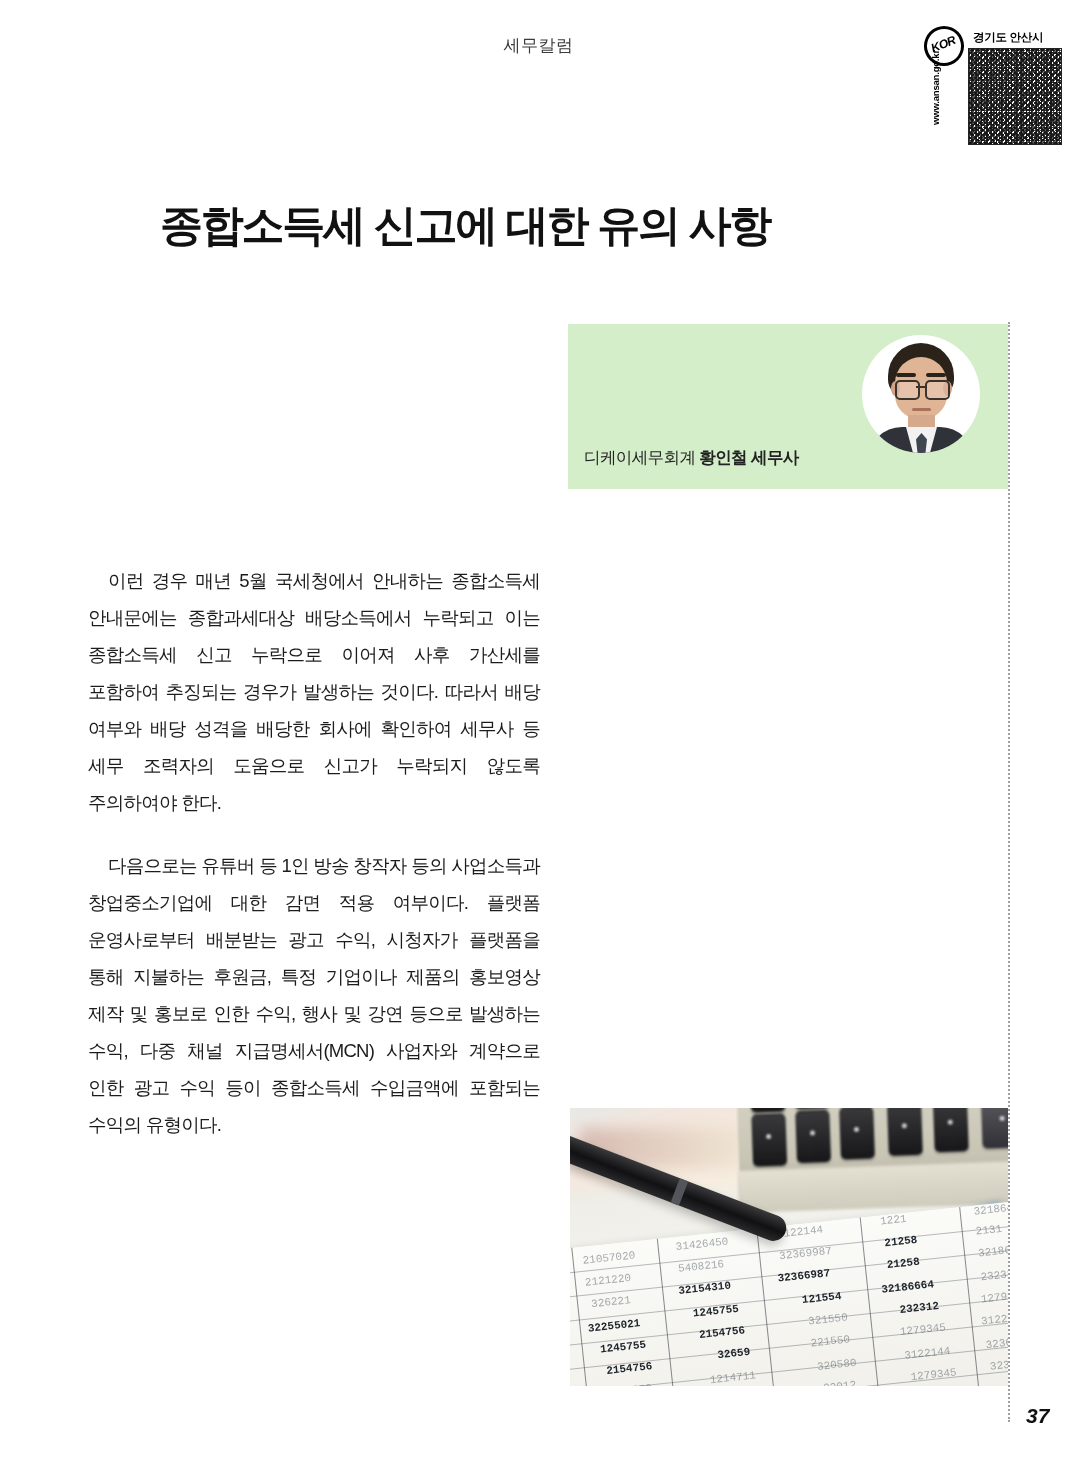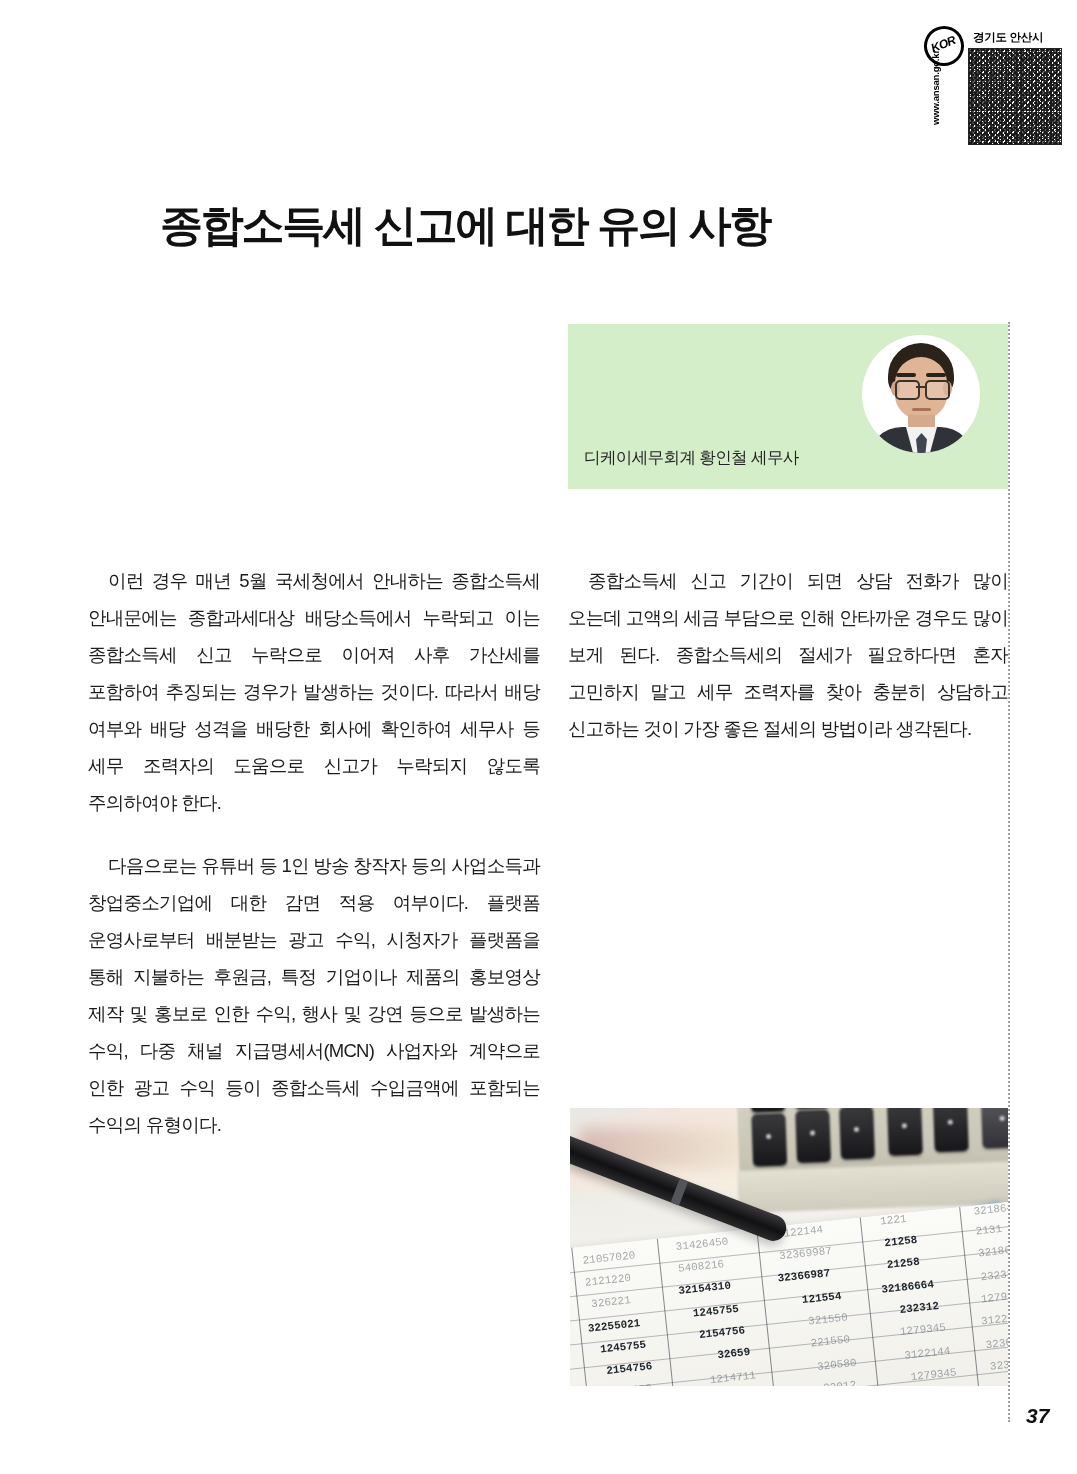--- a/index.html
+++ b/index.html
@@ -176,21 +176,21 @@
   }
   .author-name {
     position: absolute;
     left: 16px;
     bottom: 20px;
     font-size: 16.5px;
     color: #222;
     letter-spacing: -0.6px;
     white-space: nowrap;
   }
-  .author-name strong { font-weight: normal; margin-top: 16px; }
+  .author-name strong { font-weight: bold; margin-top: 16px; }
   .author-photo {
     position: absolute;
     right: 28px;
     top: 11px;
     width: 118px;
     height: 118px;
     border-radius: 50%;
     overflow: hidden;
     background: #ffffff;
   }
@@ -379,20 +379,21 @@
     font-weight: bold;
     font-style: italic;
     color: #111;
   }
 </style>
 </head>
 <body>
 
 <div id="page">
 
+  <div class="running-header">세무칼럼</div>
 
   <div class="badge">
     <div class="badge-kor">
       <span>KOR</span>
     </div>
     <div class="badge-city">경기도 안산시</div>
     <div class="badge-url">www.ansan.go.kr</div>
     <div class="badge-qr"></div>
   </div>
 
@@ -420,21 +421,20 @@
       <span>디케이세무회계 </span><strong>황인철 세무사</strong>
     </div>
   </div>
 
   <div class="col col-left">
     <p>이런 경우 매년 5월 국세청에서 안내하는 종합소득세 안내문에는 종합과세대상 배당소득에서 누락되고 이는 종합소득세 신고 누락으로 이어져 사후 가산세를 포함하여 추징되는 경우가 발생하는 것이다. 따라서 배당 여부와 배당 성격을 배당한 회사에 확인하여 세무사 등 세무 조력자의 도움으로 신고가 누락되지 않도록 주의하여야 한다.</p>
     <p>다음으로는 유튜버 등 1인 방송 창작자 등의 사업소득과 창업중소기업에 대한 감면 적용 여부이다. 플랫폼 운영사로부터 배분받는 광고 수익, 시청자가 플랫폼을 통해 지불하는 후원금, 특정 기업이나 제품의 홍보영상 제작 및 홍보로 인한 수익, 행사 및 강연 등으로 발생하는 수익, 다중 채널 지급명세서(MCN) 사업자와 계약으로 인한 광고 수익 등이 종합소득세 수입금액에 포함되는 수익의 유형이다.</p>
   </div>
 
   <div class="col col-right">
-    <p>종합소득세 신고 기간이 되면 상담 전화가 많이 오는데 고액의 세금 부담으로 인해 안타까운 경우도 많이 보게 된다. 종합소득세의 절세가 필요하다면 혼자 고민하지 말고 세무 조력자를 찾아 충분히 상담하고 신고하는 것이 가장 좋은 절세의 방법이라 생각된다.</p>
   </div>
 
   <div class="bottom-photo">
     <div class="bp-desk"></div>
     <div class="bp-bgpaper"></div>
     <div class="bp-bgpaper2"></div>
 
     <div class="bp-calc">
       <div class="bp-key" style="left:14px;  top:42px;"></div>
         <div class="bp-keydot" style="left:28px; top:62px;"></div>

